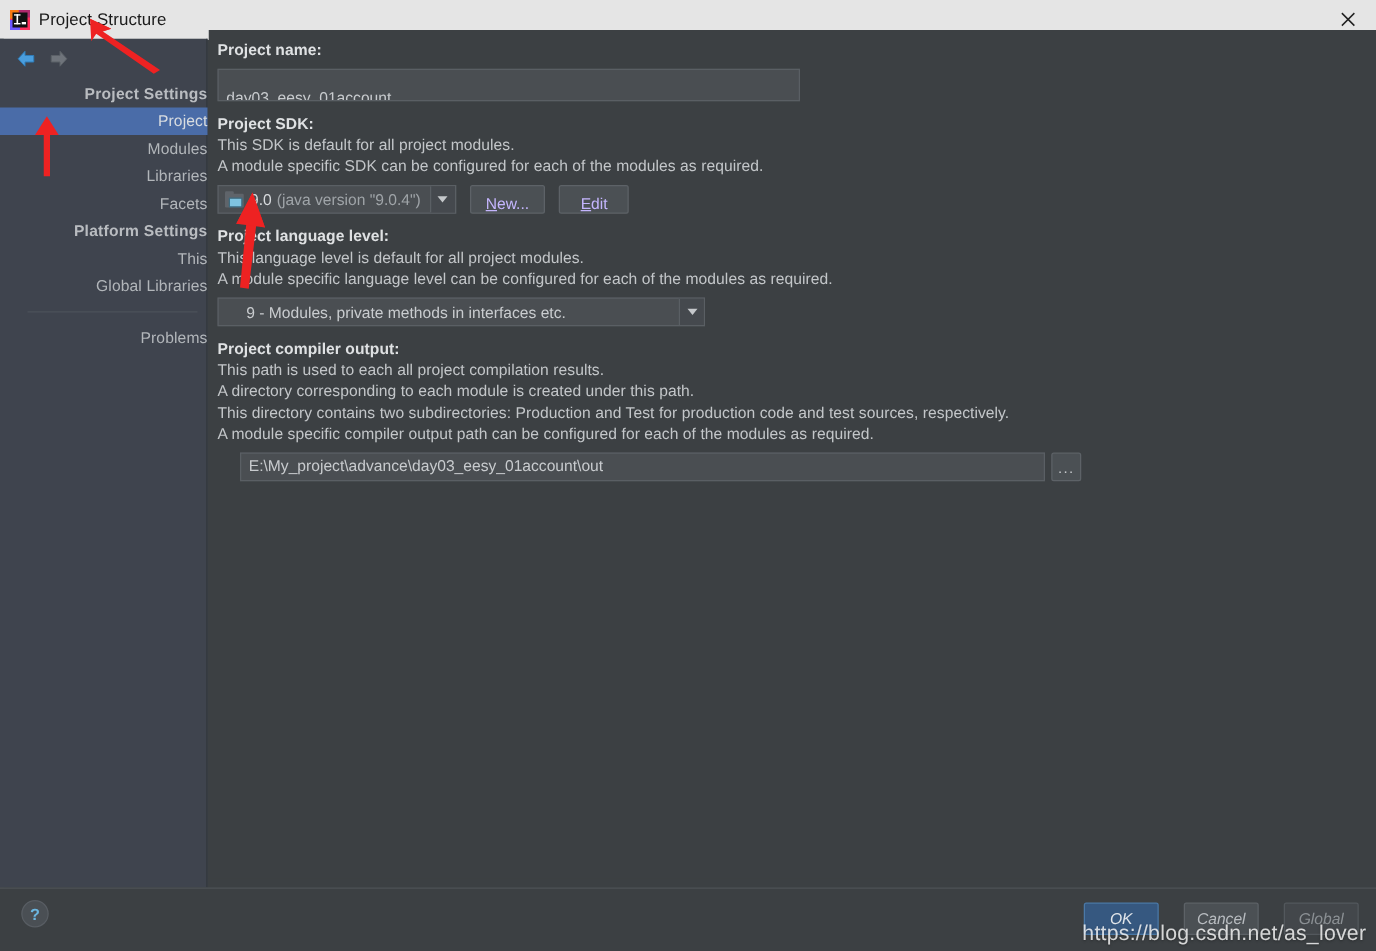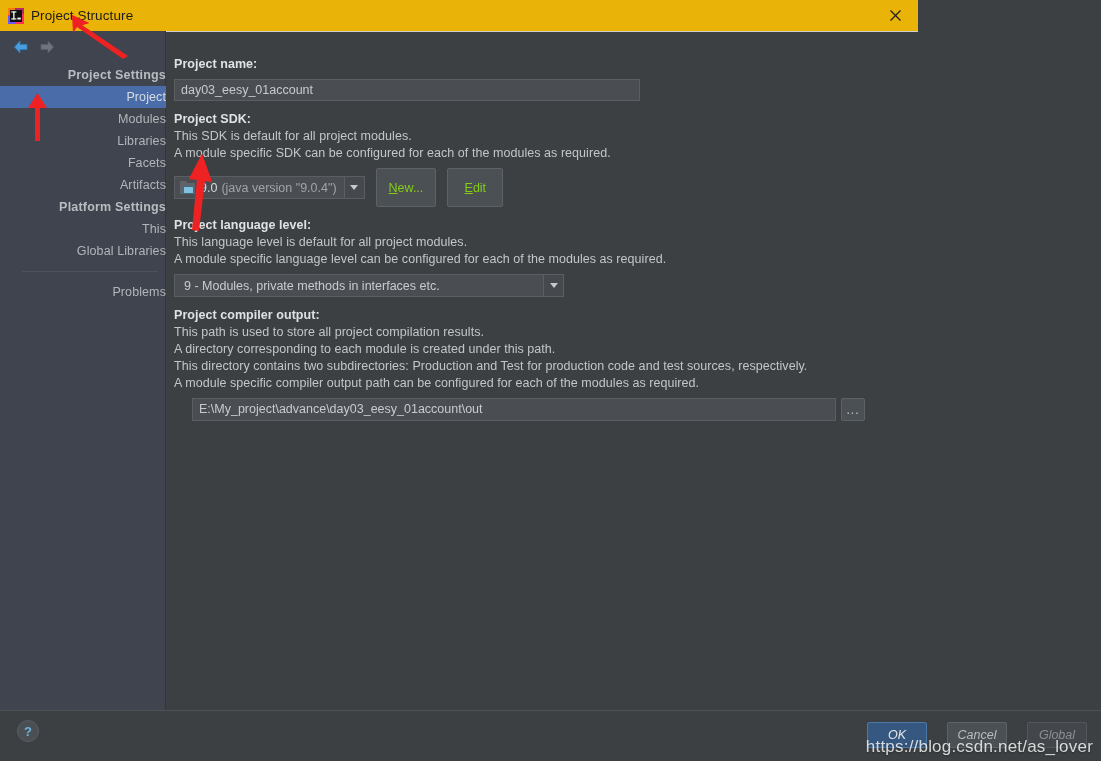--- a/index.html
+++ b/index.html
@@ -18,23 +18,23 @@
     position: relative;
     width: 1101px;
     height: 761px;
     background: #3c4043;
   }
 
   
   .titlebar {
     position: absolute;
     left: 0; top: 0;
-    width: 918px;
+    width: 1101px;
     height: 31px;
-    background: #eab308;
+    background: #e5e5e5;
     border-bottom: 1px solid #d0d0d0;
     display: flex;
     align-items: center;
   }
   .title-icon {
     width: 16px; height: 16px;
     margin-left: 8px;
     margin-right: 7px;
     position: relative;
     flex: none;
@@ -114,21 +114,21 @@
   }
   .sb-sep {
     height: 1px;
     background: #4c515a;
     margin: 9px 8px 9px 22px;
   }
 
   
   .main {
     position: absolute;
-    left: 167px; top: 48px;
+    left: 167px; top: 24px;
     width: 934px;
     height: 679px;
     background: #3c4043;
     box-sizing: border-box;
     padding: 8px 0 0 7px;
   }
   .lbl-bold {
     font-size: 12.5px;
     font-weight: bold;
     color: #dfe1e3;
@@ -142,21 +142,21 @@
     letter-spacing: .05px;
   }
   .field {
     box-sizing: border-box;
     height: 22px;
     background: #4a4e52;
     border: 1px solid #5a5f64;
     color: #c8cbce;
     font-size: 12.5px;
     line-height: 20px;
-    padding: 0 6px;
+    padding: 12px 6px;
     white-space: nowrap;
     overflow: hidden;
   }
   .row { display: flex; align-items: center; }
   .spacer-10 { height: 10px; }
   .spacer-6 { height: 6px; }
 
   
   .combo {
     display: flex;
@@ -211,49 +211,49 @@
   .sdk-icon .scr {
     position: absolute; left: 3px; top: 5px;
     width: 11px; height: 8px;
     background: #7fc3e0;
     border: 1px solid #3d6b80;
     border-radius: 1px;
     box-sizing: border-box;
   }
 
   .btn {
-    height: 39px;
+    height: 23px;
     min-width: 56px;
     background: #4b5054;
     border: 1px solid #5d6267;
     border-radius: 2px;
-    color: #84cc16;
+    color: #c4b5fd;
     font-size: 12.5px;
     display: inline-flex;
-    align-items: center;
+    align-items: flex-end;
     justify-content: center;
     padding: 0 12px;
     box-sizing: border-box;
   }
   .btn u { text-decoration: underline; }
 
   
   .combo-wide {
     display: flex;
     align-items: stretch;
     width: 390px;
     height: 23px;
     border: 1px solid #5a5f64;
     background: #4a4e52;
     box-sizing: border-box;
   }
   .combo-wide .combo-value {
     flex: 1 1 auto;
     color: #c9cccf;
-    padding-left: 9px;
+    padding-left: 22px;
   }
 
   
   .path-row { display: flex; align-items: stretch; }
   .path-field {
     width: 644px;
     height: 23px;
     box-sizing: border-box;
     background: #4a4e52;
     border: 1px solid #5a5f64;
@@ -404,21 +404,20 @@
     </div>
 
     <div class="sb-list">
 
       <div class="sb-group">Project Settings</div>
 
       <div class="sb-item selected">Project</div>
       <div class="sb-item">Modules</div>
       <div class="sb-item">Libraries</div>
       <div class="sb-item">Facets</div>
-      <div class="sb-item">Artifacts</div>
 
       <div class="sb-group">Platform Settings</div>
 
       <div class="sb-item">This</div>
       <div class="sb-item">Global Libraries</div>
 
       <div class="sb-sep"></div>
 
       <div class="sb-item">Problems</div>
     </div>
@@ -471,21 +470,21 @@
     <div class="combo-wide">
       <div class="combo-value">9 - Modules, private methods in interfaces etc.</div>
       <div class="combo-arrow">
         <span class="tri-down"></span>
       </div>
     </div>
 
     <div class="spacer-10"></div>
 
     <div class="lbl-bold">Project compiler output:</div>
-    <div class="lbl-plain">This path is used to store all project compilation results.</div>
+    <div class="lbl-plain">This path is used to each all project compilation results.</div>
     <div class="lbl-plain">A directory corresponding to each module is created under this path.</div>
     <div class="lbl-plain">This directory contains two subdirectories: Production and Test for production code and test sources, respectively.</div>
     <div class="lbl-plain">A module specific compiler output path can be configured for each of the modules as required.</div>
 
     <div class="spacer-6"></div>
 
     <div class="path-row">
       <div class="path-field">E:\My_project\advance\day03_eesy_01account\out</div>
       <div class="browse-btn">...</div>
     </div>

